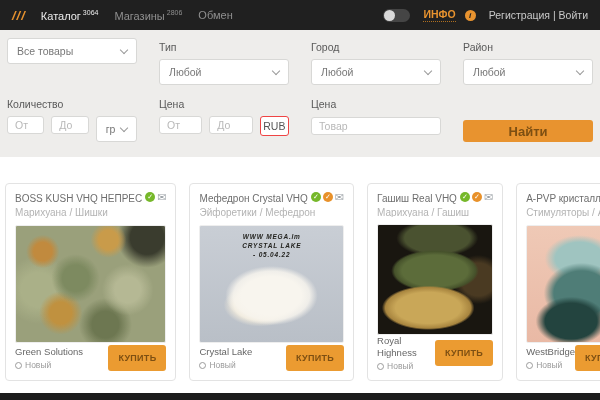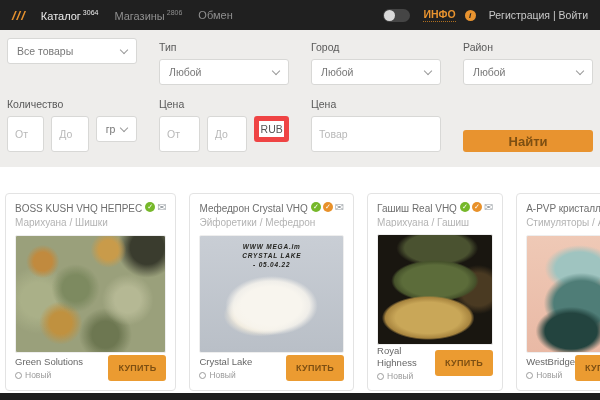--- a/index.html
+++ b/index.html
@@ -35,26 +35,26 @@
   .flabel { font-size:10.5px; color:#5a5a5a; margin:3px 0 6px; }
   .selectbox { background:#fff; border:1px solid #d8d8d6; border-radius:3px;
                height:26px; display:flex; align-items:center;
                justify-content:space-between; padding:0 9px; font-size:10.5px;
                color:#777; cursor:pointer; }
   .chev { width:6px; height:6px; border-right:1.5px solid #9a9a9a;
           border-bottom:1.5px solid #9a9a9a; transform:rotate(45deg);
           margin-top:-3px; flex:none; }
   .triple { display:flex; gap:7px; }
   .triple > * { flex:1; min-width:0; }
-  .finput { height:36px; border:1px solid #d8d8d6; border-radius:3px;
+  .finput { height:18px; border:1px solid #d8d8d6; border-radius:3px;
             padding:0 7px; font-size:10.5px; color:#555; width:100%;
             background:#fff; outline:none; }
   .finput::placeholder { color:#b8b8b8; }
-  .rubbox { background:#fff; border:5px solid #ef4444; border-radius:3px;
-            height:26px; display:flex; align-items:center; justify-content:center;
+  .rubbox { background:#fff; border:1px solid #ef4444; border-radius:3px;
+            height:20px; display:flex; align-items:center; justify-content:center;
             font-size:10.5px; color:#555; }
   .find-btn { align-self:end; height:22px; width:100%; background:#e8932f;
               border:none; border-radius:3px; font-size:13px; font-weight:bold;
               color:#7d4f12; cursor:pointer; font-family:inherit; }
 
   
   .cards { display:grid; grid-template-columns:repeat(4,1fr); gap:13px;
            padding:0 5px; margin-top:26px; }
   .card { background:#fff; border:1px solid #e3e3e3; border-radius:4px;
           padding:8px 9px 9px; height:198px; display:flex; flex-direction:column; }

